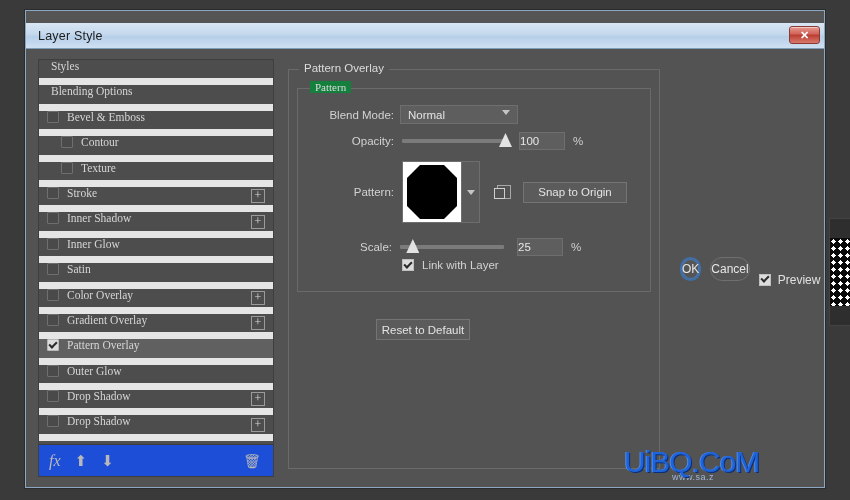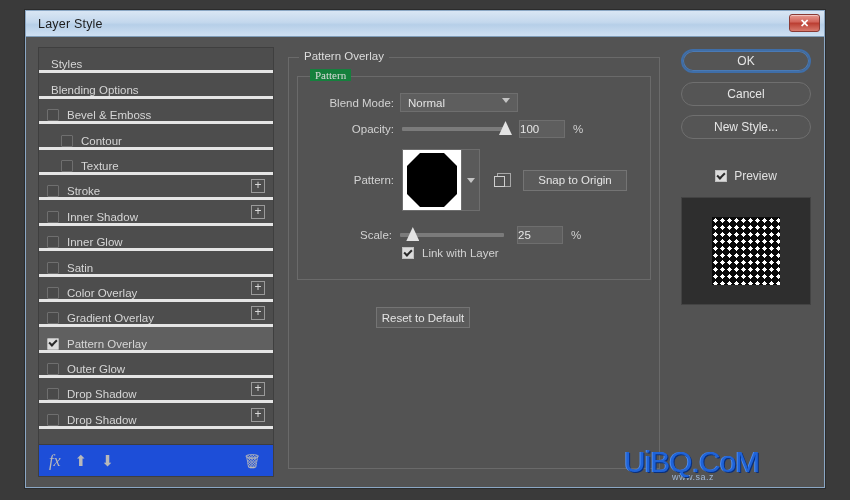--- a/index.html
+++ b/index.html
@@ -21,20 +21,21 @@
     display: flex; flex-direction: column;
   }
   #title-bar {
     height: 26px;
     background: linear-gradient(to bottom, #d9e6f4 0%, #c4d8ed 45%, #b6cfe8 55%, #cfe0f2 100%);
     border-bottom: 1px solid #7f9db9;
     display: flex; align-items: center;
     padding: 0 4px 0 12px;
     flex: 0 0 auto;
     position: relative;
+    margin-top: 12px;
   }
   #title-text {
     font-size: 12.5px; color: #1c1c1c;
     letter-spacing: .2px;
   }
   #close-button {
     position: absolute; right: 4px; top: 3px;
     width: 31px; height: 18px;
     border-radius: 3px;
     border: 1px solid #8a3a34;
@@ -63,28 +64,29 @@
     background: #4f4f4f;
     position: relative;
   }
   #styles-list {
     flex: 1 1 auto;
     overflow: hidden;
     position: relative;
   }
   .style-row {
     height: 25.4px;
-    display: flex; align-items: flex-end;
-    border-bottom: 3px solid #e5e5e5;
+    display: flex; align-items: flex-start;
+    border-bottom: 7px solid #e5e5e5;
     padding-left: 8px;
     color: #d6d6d6;
     font-size: 11.5px;
     position: relative;
     background: #4d4d4d;
     cursor: default;
+    font-family: Liberation Serif, serif;
   }
   .style-row.header { padding-left: 12px; }
   .style-row.indent { padding-left: 22px; }
   .style-row.selected { background: #606060; }
   .chk {
     width: 12px; height: 12px;
     border: 1px solid #6f6f6f;
     background: #4a4a4a;
     margin-right: 8px;
     flex: 0 0 auto;
@@ -306,21 +308,21 @@
     background: #5b5b5b;
     border: 1px solid #747474;
     color: #e4e4e4; font-size: 11.5px;
     display: flex; align-items: center; justify-content: center;
     cursor: pointer;
   }
 
   
   #right-panel {
     width: 132px;
-    display: flex; flex-direction: column;
+    display: flex; flex-direction: row;
     align-items: center;
     padding-top: 2px;
     gap: 9px;
     margin-left: 6px;
   }
   .pill-btn {
     width: 130px; height: 24px;
     border-radius: 12px;
     border: 1px solid #6f6f6f;
     background: #555555;
@@ -538,23 +540,20 @@
       </div>
     </div>
 
     <div id="right-panel">
       <div class="pill-btn" id="ok-button">
         <span>OK</span>
       </div>
       <div class="pill-btn">
         <span>Cancel</span>
       </div>
-      <div class="pill-btn">
-        <span>New Style...</span>
-      </div>
       <div id="preview-row">
         <div class="chk-sm on" id="preview-check"></div>
         <span id="preview-label">Preview</span>
       </div>
       <div id="preview-thumb">
         <div id="preview-pattern"></div>
       </div>
     </div>
 
     <div id="watermark">

